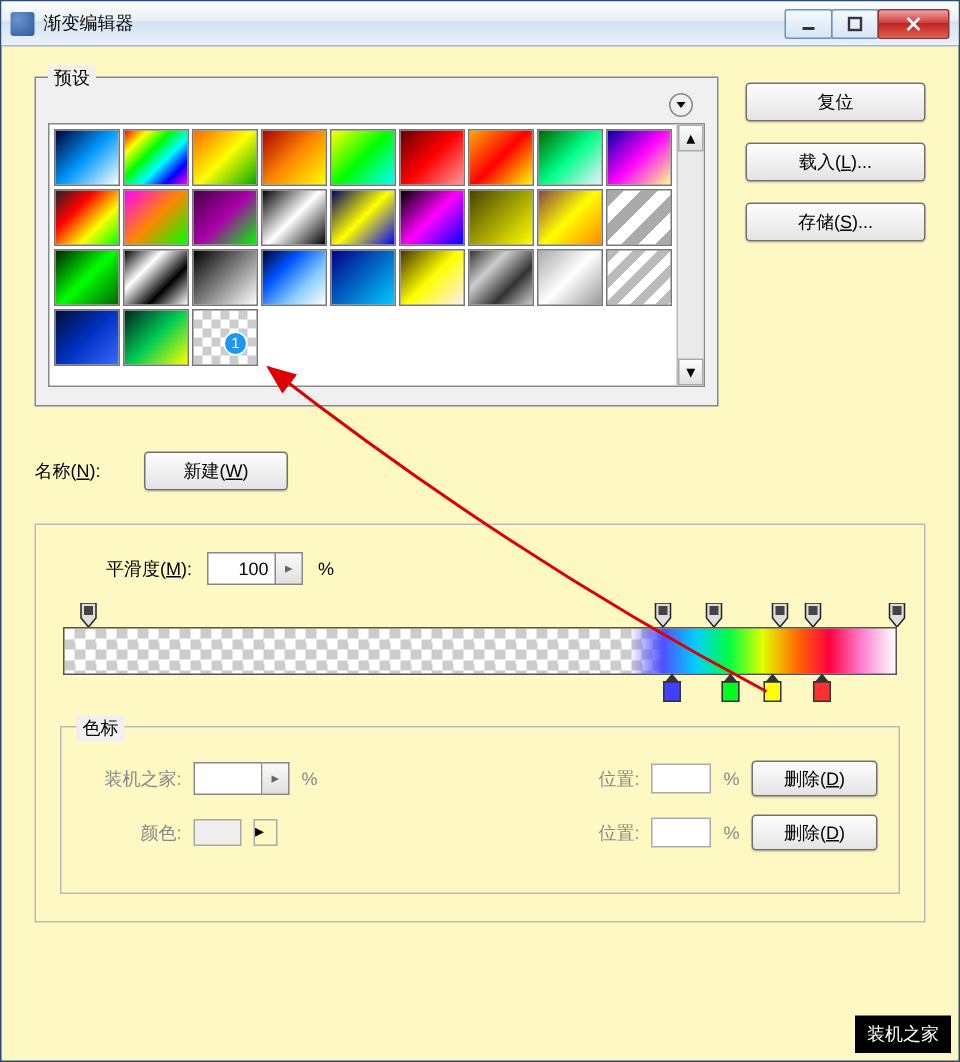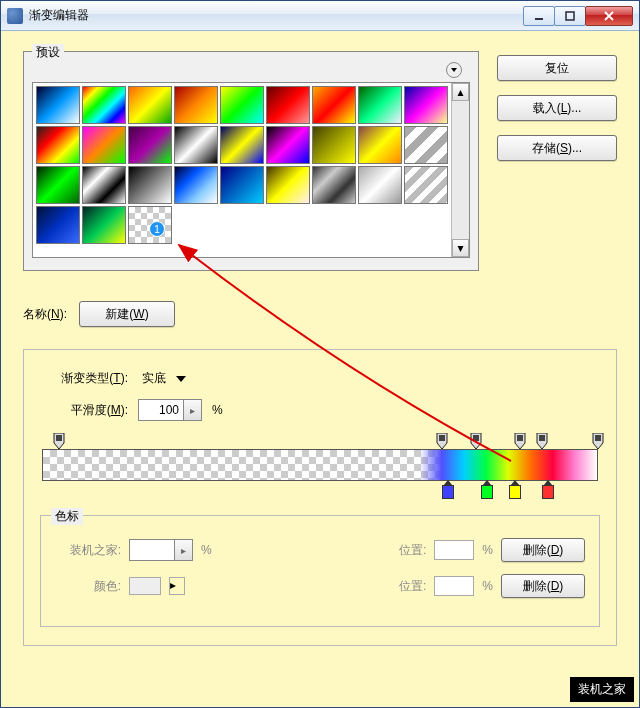--- a/index.html
+++ b/index.html
@@ -20,21 +20,21 @@
 .menu-arrow{width:16px;height:16px;border:1px solid #888;border-radius:50%;display:flex;align-items:center;justify-content:center}
 .preset-scroll{height:176px;border:1px solid #888;background:#fff;position:relative;display:flex}
 .preset-grid{flex:1;display:grid;grid-template-columns:repeat(9,1fr);grid-auto-rows:40px;gap:0;padding:2px}
 .preset-grid .sw{border:1px solid #777;margin:1px}
 .scrollbar{width:18px;background:#eaeaea;border-left:1px solid #bbb;display:flex;flex-direction:column}
 .sbtn{height:18px;background:linear-gradient(#fdfdfd,#e0e0e0);border:1px solid #aaa;display:flex;align-items:center;justify-content:center}
 .strk{flex:1}
 .side-btns{width:120px;display:flex;flex-direction:column;gap:14px;padding-top:4px}
 .btn{height:26px;border:1px solid #707070;border-radius:3px;background:linear-gradient(#fdfdfd,#e4e4e4);box-shadow:0 1px 1px rgba(0,0,0,.15);display:flex;align-items:center;justify-content:center;cursor:default}
 .btn.focus{box-shadow:0 0 0 2px #7db7ff inset}
-.name-row{display:flex;align-items:center;gap:0;margin-top:30px}
+.name-row{display:flex;align-items:center;gap:17px;margin-top:30px}
 .name-row .lbl{width:56px}
 .name-input{flex:1;height:26px;border:1px solid #6a8fc0;padding:0 6px;background:#fff}
 .gradient-editor{margin-top:22px;border:1px solid #bbb;padding:18px 16px 18px 16px;position:relative}
 .ge-row{display:flex;align-items:center;gap:10px;margin-bottom:10px}
 .ge-row .lbl{width:88px;text-align:right}
 .select{display:flex;align-items:center;gap:6px;border:0;background:transparent}
 .select .seltext{padding:2px 4px}
 .select .arrow{border-left:5px solid transparent;border-right:5px solid transparent;border-top:6px solid #000}
 .numfield{display:flex;align-items:center}
 .numfield input{width:46px;height:22px;text-align:right;padding-right:4px;border:1px solid #888;background:#fff}
@@ -149,27 +149,20 @@
       </div>
     </div>
 
     <div class="name-row">
       <div class="lbl">名称(<u>N</u>):</div>
       <div class="btn" style="width:96px">新建(<u>W</u>)</div>
     </div>
 
     <div class="gradient-editor">
       <div class="ge-row">
-        <div class="lbl">渐变类型(<u>T</u>):</div>
-        <div class="select">
-          <span class="seltext">实底</span>
-          <span class="arrow"></span>
-        </div>
-      </div>
-      <div class="ge-row">
         <div class="lbl">平滑度(<u>M</u>):</div>
         <div class="numfield">
           <input value="100" style="">
           <div class="spin">▸</div>
         </div>
         <span class="pct">%</span>
       </div>
 
       <div class="gradient-bar-wrap" id="gbar">
         <div class="gradient-bar"></div>

